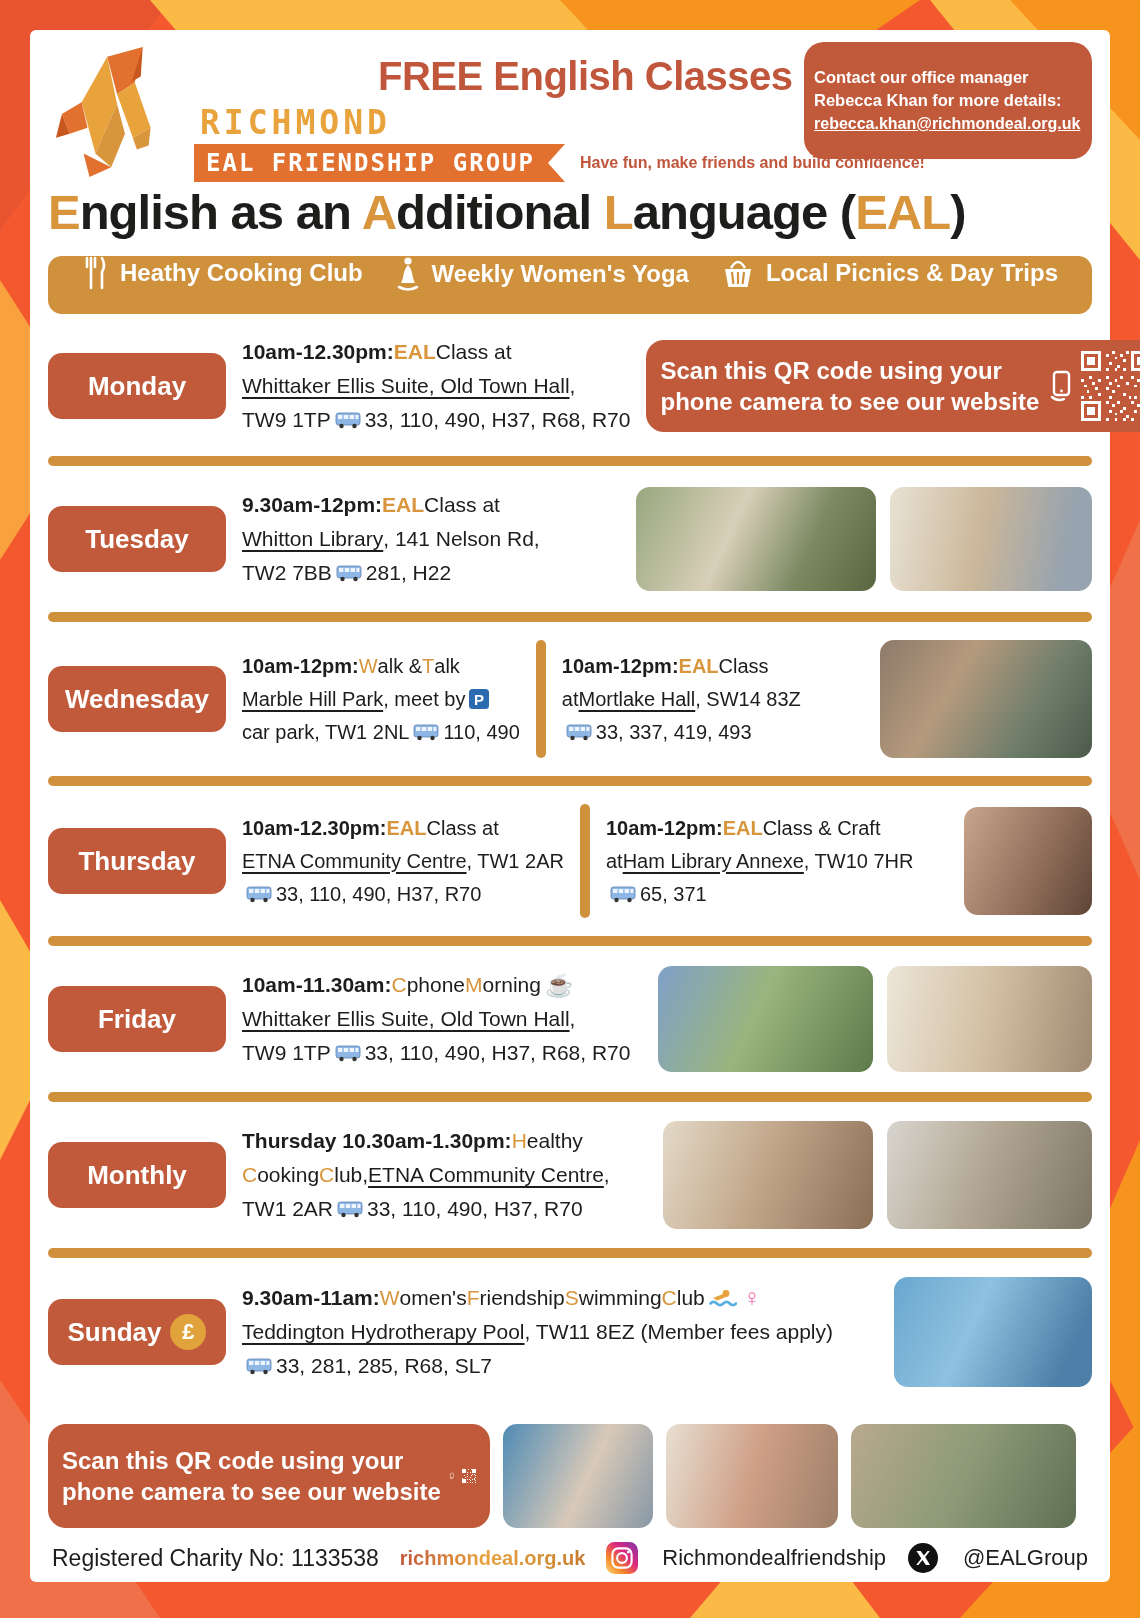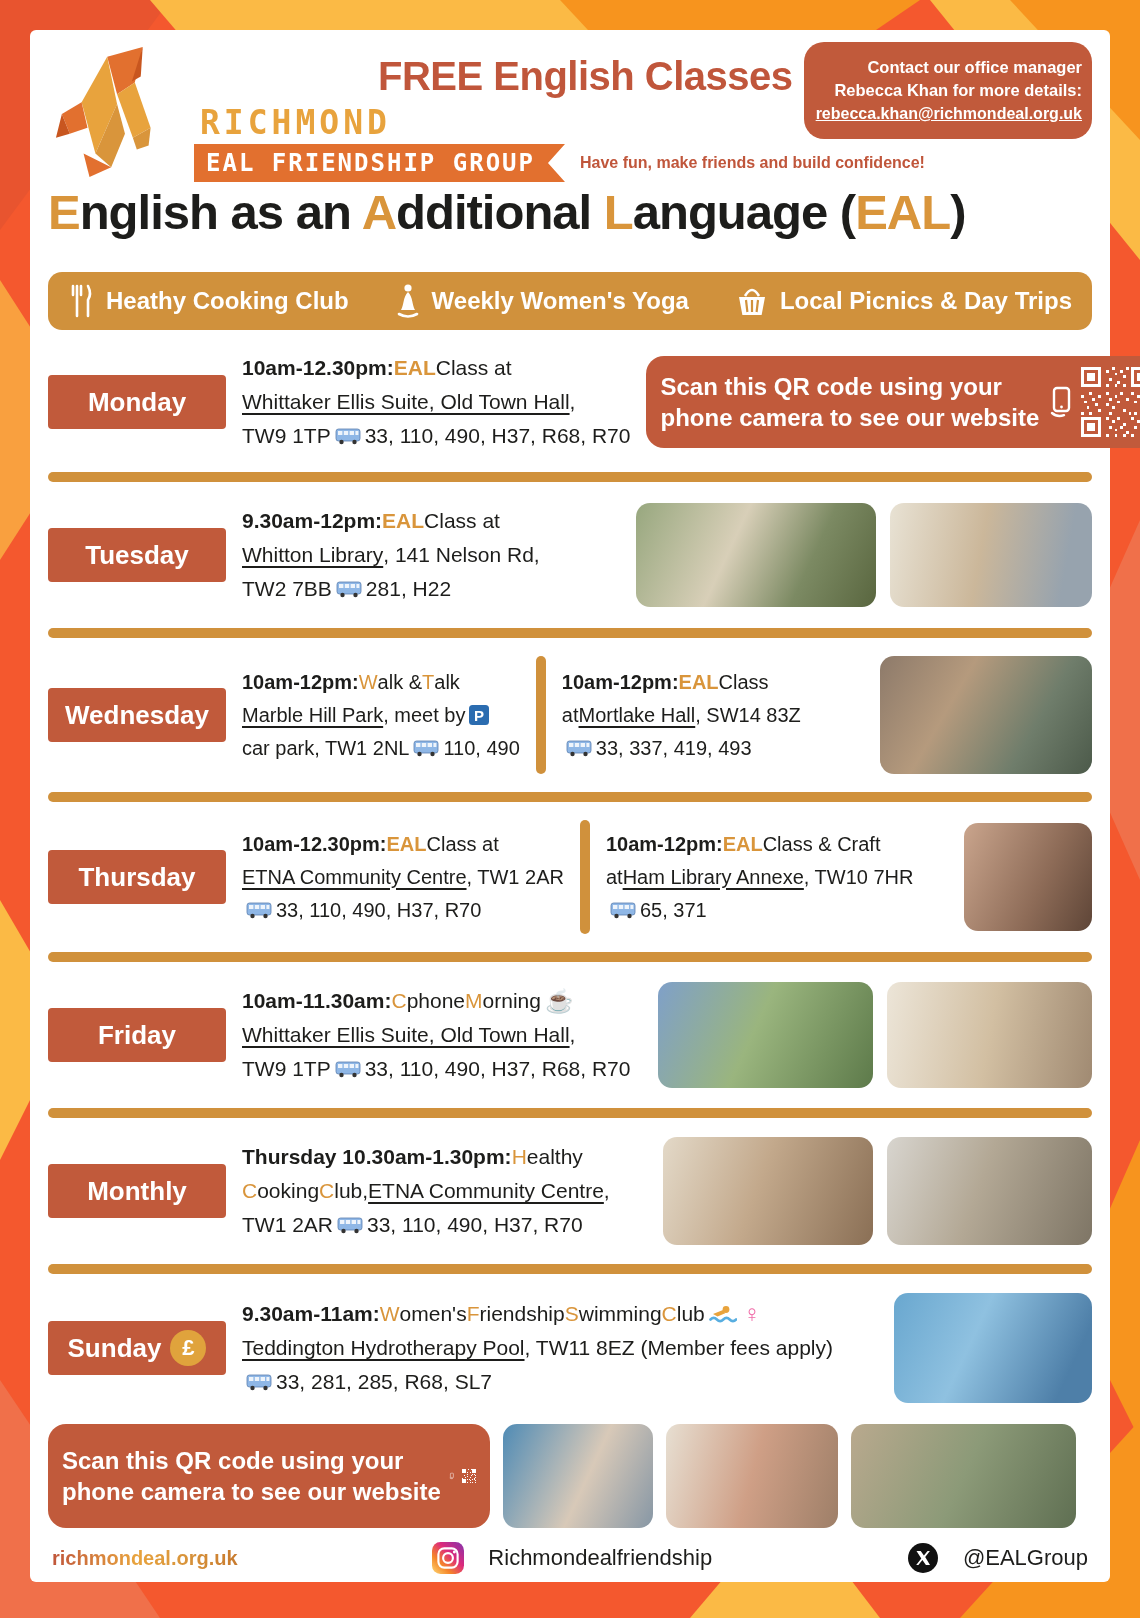--- a/index.html
+++ b/index.html
@@ -22,34 +22,34 @@
   .logo{position:absolute;left:6px;top:0}
   .brand{position:absolute;left:146px;bottom:2px}
   .brand-name{font-family:"DejaVu Sans Mono",monospace;font-weight:bold;font-size:33px;color:#E8A33D;letter-spacing:4px;margin-left:6px}
   .brand-row{display:flex;align-items:center;margin-top:2px}
   .brand-banner{background:var(--orange-banner);color:#fff;font-family:"DejaVu Sans Mono",monospace;
         font-weight:bold;font-size:24px;letter-spacing:2px;padding:5px 30px 5px 12px;
         clip-path:polygon(0 0,100% 0,calc(100% - 17px) 50%,100% 100%,0 100%)}
   .tagline{color:var(--terra-text);font-weight:bold;font-size:16px;margin-left:15px;white-space:nowrap}
   .headline{position:absolute;left:330px;top:12px;font-size:40px;font-weight:bold;color:var(--terra-text);letter-spacing:-.5px;white-space:nowrap}
   .contact-box{position:absolute;right:0;top:0;width:288px;background:var(--terracotta);color:#fff;border-radius:20px;
-        padding:14px 10px;text-align:right;font-weight:bold;font-size:16.5px;line-height:23px;white-space:nowrap}
+        padding:24px 10px;text-align:left;font-weight:bold;font-size:16.5px;line-height:23px;white-space:nowrap}
   .contact-email{text-decoration:underline;font-size:16px;display:inline-block}
 
   
   .main-title{font-size:49px;font-weight:bold;color:var(--ink);letter-spacing:-1px;white-space:nowrap;flex:0 0 auto}
-  .activities{margin-top:32px;background:var(--gold);border-radius:14px;height:58px;display:flex;align-items:center;
-        justify-content:space-between;padding:0 20px;flex:0 0 auto}
+  .activities{margin-top:16px;background:var(--gold);border-radius:14px;height:58px;display:flex;align-items:flex-start;
+        justify-content:space-between;padding:0 34px;flex:0 0 auto}
   .activity{display:flex;align-items:center;gap:12px;color:#fff;font-weight:bold;font-size:24px;white-space:nowrap}
 
   
   .rows{margin-top:16px;display:flex;flex-direction:column;flex:1 1 auto}
   .row{display:flex;align-items:center;gap:16px}
   .divider{height:10px;background:var(--gold);border-radius:5px;margin:14px 0;flex:0 0 auto}
-  .pill{flex:0 0 178px;height:54px;background:var(--terracotta);border-radius:4px;color:#fff;font-size:26px;
+  .pill{flex:0 0 178px;height:66px;background:var(--terracotta);border-radius:14px;color:#fff;font-size:26px;
         font-weight:bold;display:flex;align-items:center;justify-content:center;gap:9px}
   .fee-badge{width:36px;height:36px;border-radius:50%;background:#E0A33C;display:flex;align-items:center;justify-content:center;font-size:22px;color:#fff}
   .info{display:flex;flex-direction:column;font-size:21px;line-height:34px;color:var(--ink)}
   .cols .info{font-size:20px;line-height:33px}
   .line{white-space:nowrap;display:flex;align-items:center}
   .vdiv{width:10px;border-radius:5px;background:var(--gold);align-self:stretch;margin:4px 0;flex:0 0 auto}
   .photos{margin-left:auto;display:flex;gap:14px;align-items:center}
   .photo{border-radius:14px;flex-shrink:1;overflow:hidden}
 
   .seg-n{}
@@ -526,20 +526,21 @@
             <path d="M9 1h1v1H9z M11 0h1v1h-1z M12 2h1v1h-1z M14 1h1v1h-1z M15 3h1v1h-1z M10 4h1v1h-1z M13 5h1v1h-1z M16 0h1v1h-1z M9 6h1v1H9z M12 6h1v1h-1z M15 6h1v1h-1z M0 10h1v1H0z M1 12h1v1H1z M3 9h1v1H3z M4 11h1v1H4z M6 10h1v1H6z M2 14h1v1H2z M5 13h1v1H5z M0 16h1v1H0z M3 16h1v1H3z M6 15h1v1H6z M9 9h1v1H9z M10 11h1v1h-1z M12 10h1v1h-1z M14 9h1v1h-1z M16 11h1v1h-1z M18 9h1v1h-1z M20 10h1v1h-1z M22 9h1v1h-1z M24 11h1v1h-1z M19 12h1v1h-1z M21 13h1v1h-1z M23 14h1v1h-1z M9 13h1v1H9z M11 14h1v1h-1z M13 12h1v1h-1z M15 15h1v1h-1z M10 16h1v1h-1z M17 16h1v1h-1z M19 16h1v1h-1z M22 16h1v1h-1z M24 15h1v1h-1z M9 18h1v1H9z M11 19h1v1h-1z M13 18h1v1h-1z M15 20h1v1h-1z M18 18h1v1h-1z M20 19h1v1h-1z M22 18h1v1h-1z M24 20h1v1h-1z M10 21h1v1h-1z M12 22h1v1h-1z M14 21h1v1h-1z M16 23h1v1h-1z M19 21h1v1h-1z M21 22h1v1h-1z M23 23h1v1h-1z M9 24h1v1H9z M12 24h1v1h-1z M15 24h1v1h-1z M18 24h1v1h-1z M21 24h1v1h-1z M24 24h1v1h-1z"></path>
           </g>
         </svg>
       </div>
       <div class="photo p-bot1"></div>
       <div class="photo p-bot2"></div>
       <div class="photo p-bot3"></div>
     </div>
 
     <div class="footer">
+      <div class="charity">Registered Charity No: 1133538</div>
       <div class="website">richmondeal.org.uk</div>
       <div class="social">
         <svg width="32" height="32" viewBox="0 0 30 30">
           <defs>
             <linearGradient id="ig" x1="0" y1="1" x2="1" y2="0">
               <stop offset="0" stop-color="#FEDA75"></stop>
                 <stop offset="0.3" stop-color="#F58529"></stop>
               <stop offset="0.6" stop-color="#DD2A7B"></stop>
                 <stop offset="1" stop-color="#8134AF"></stop>
             </linearGradient>

